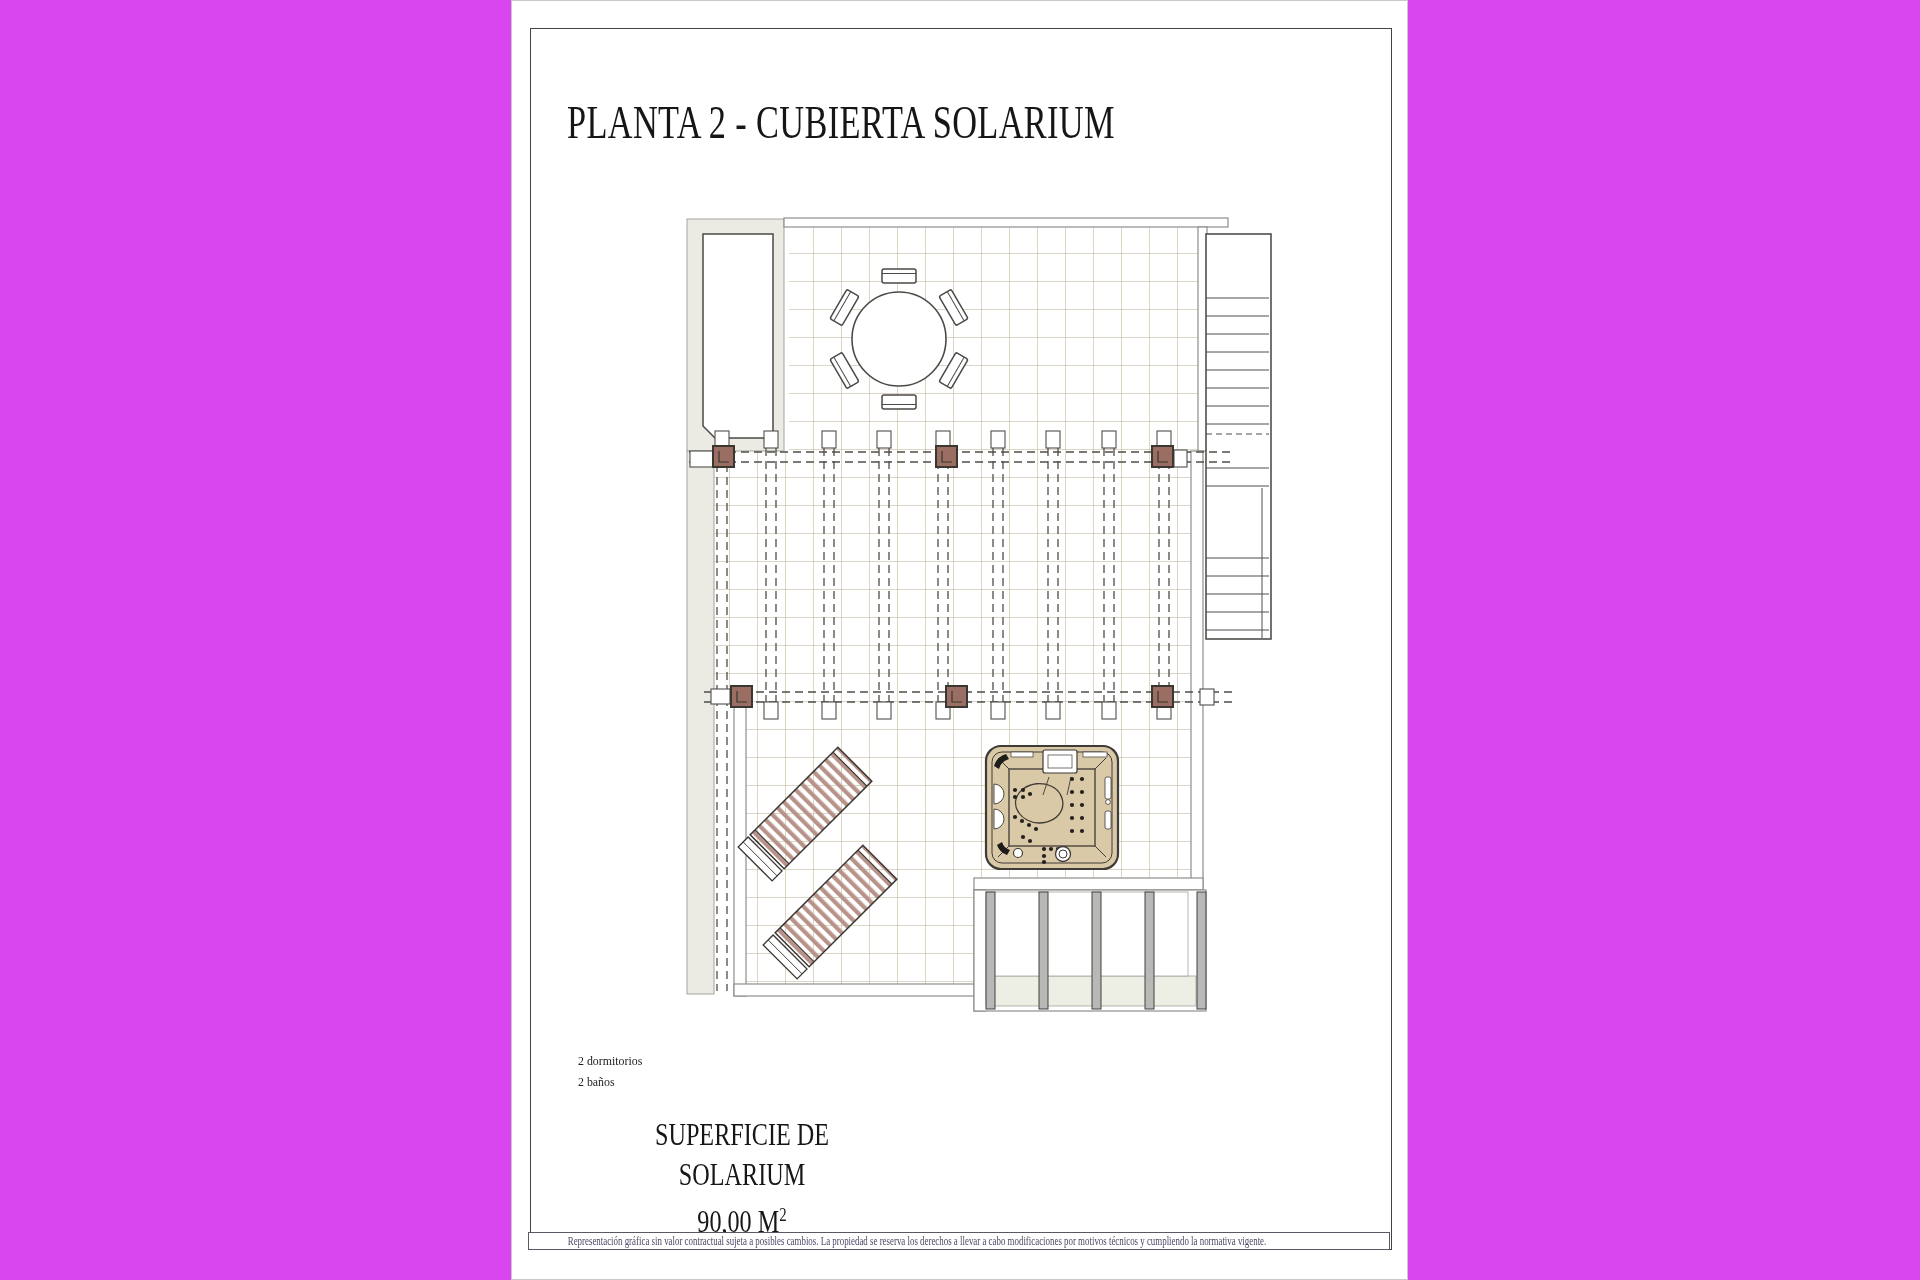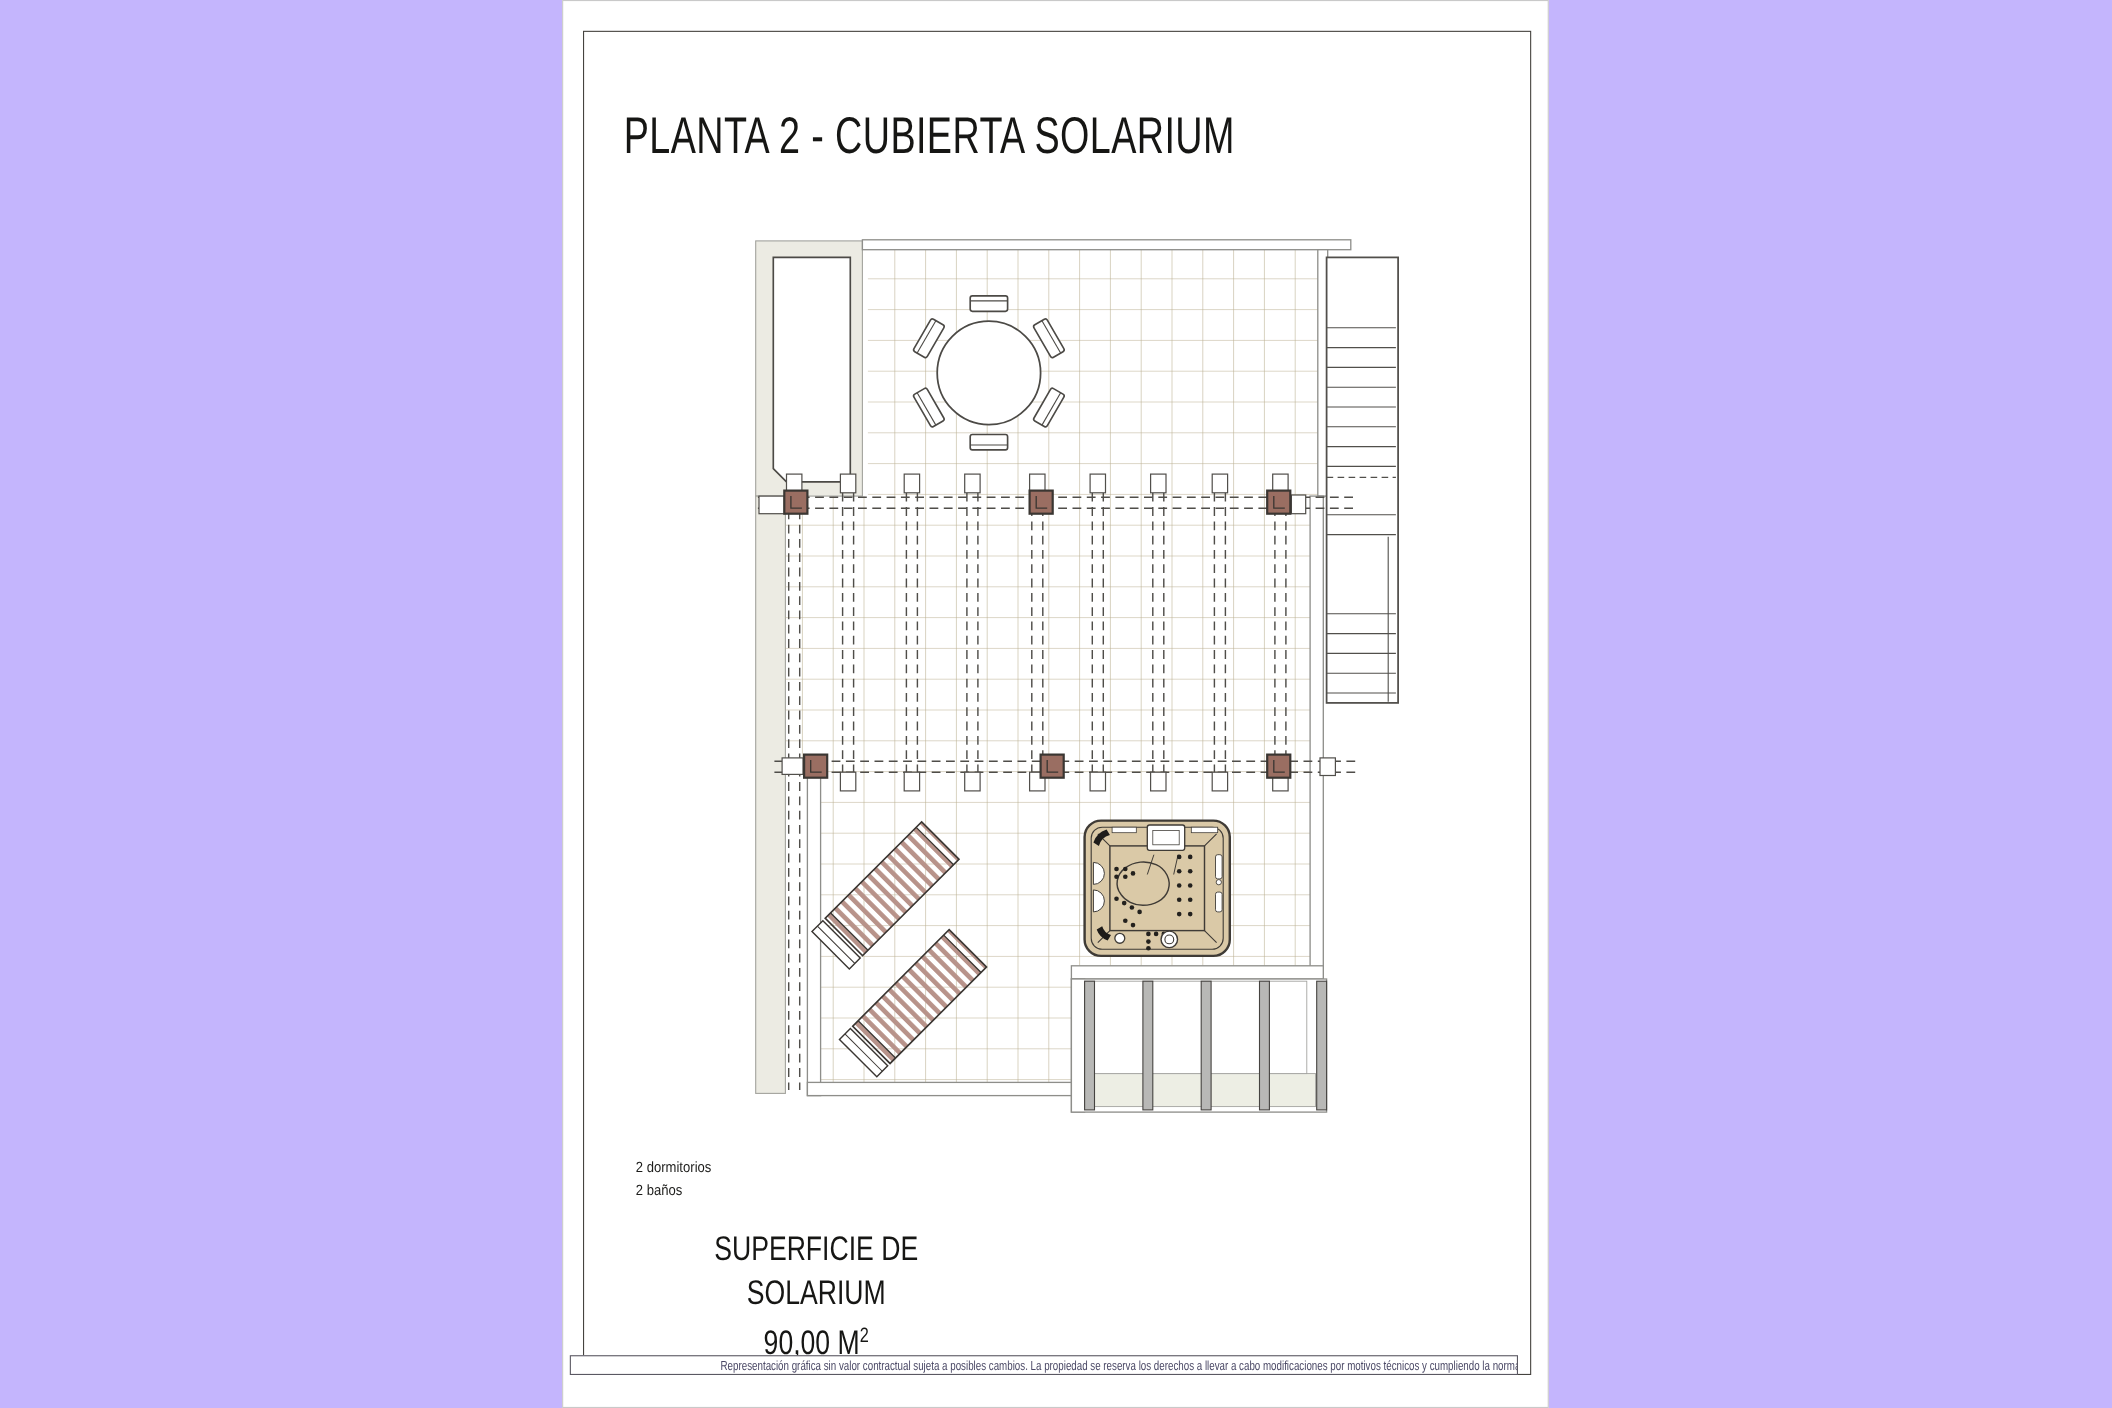--- a/index.html
+++ b/index.html
@@ -1,32 +1,32 @@
 <!DOCTYPE html>
 <html><head>
 <meta charset="utf-8">
 <style>
   html,body{margin:0;padding:0;background:#ffffff;}
-  .stage{position:relative;width:1920px;height:1280px;background:#c4b5fd;overflow:hidden;
-         font-family:Liberation Sans, sans-serif;}
+  .stage{position:relative;width:1920px;height:1280px;background:#d946ef;overflow:hidden;
+         font-family:Liberation Serif, serif;}
   .page{position:absolute;left:511px;top:0;width:897px;height:1280px;background:#ffffff;
         border:1px solid #c9c9c9;box-sizing:border-box;}
   .inner-border{position:absolute;left:18px;top:27px;width:862px;height:1222px;
         border:1.5px solid #45433f;box-sizing:border-box;}
   .plan-title{position:absolute;left:55px;top:94px;font-size:47px;font-weight:500;color:#161614;
         letter-spacing:0.5px;white-space:nowrap;transform:scaleX(0.73);transform-origin:left top;}
   .plan-svg{position:absolute;left:169px;top:210px;width:610px;height:810px;}
   .unit-details{position:absolute;left:66px;top:1049px;font-size:13.5px;color:#1c1c1a;
         line-height:21px;transform:scaleX(0.88);transform-origin:left top;}
   .surface-block{position:absolute;left:40px;top:1114px;width:380px;text-align:center;
         font-size:31px;color:#161614;line-height:40px;transform:scaleX(0.78);transform-origin:center top;}
   .surface-block sup{font-size:19px;}
-  .disclaimer{position:absolute;left:6px;top:1231px;width:862px;height:18px;box-sizing:border-box;
+  .disclaimer{position:absolute;left:16px;top:1231px;width:862px;height:18px;box-sizing:border-box;
         border:1px solid #5a5862;background:#fff;overflow:hidden;
-        display:flex;align-items:center;justify-content:flex-start;}
+        display:flex;align-items:center;justify-content:flex-end;}
   .disclaimer span{font-size:12px;color:#4a4865;white-space:nowrap;
         transform:scaleX(0.74);transform-origin:center center;}
 </style>
 </head>
 <body>
 
 <div class="stage">
   <div class="page">
     <div class="inner-border"></div>
 

